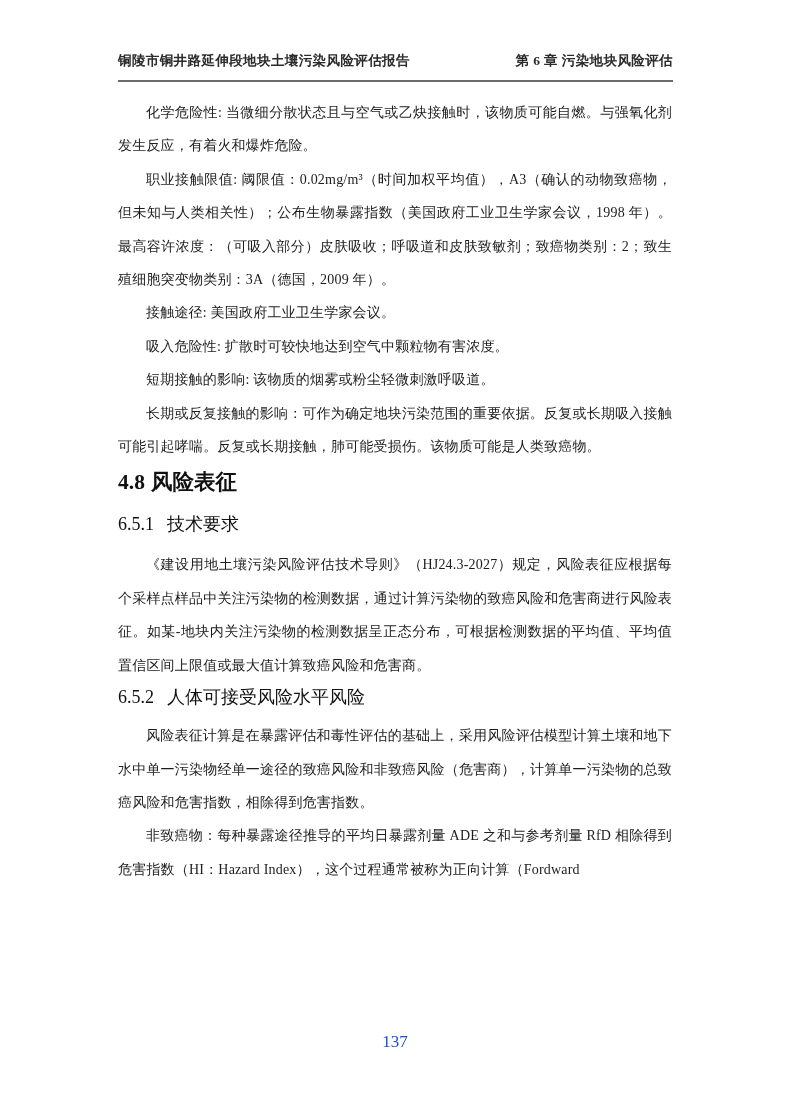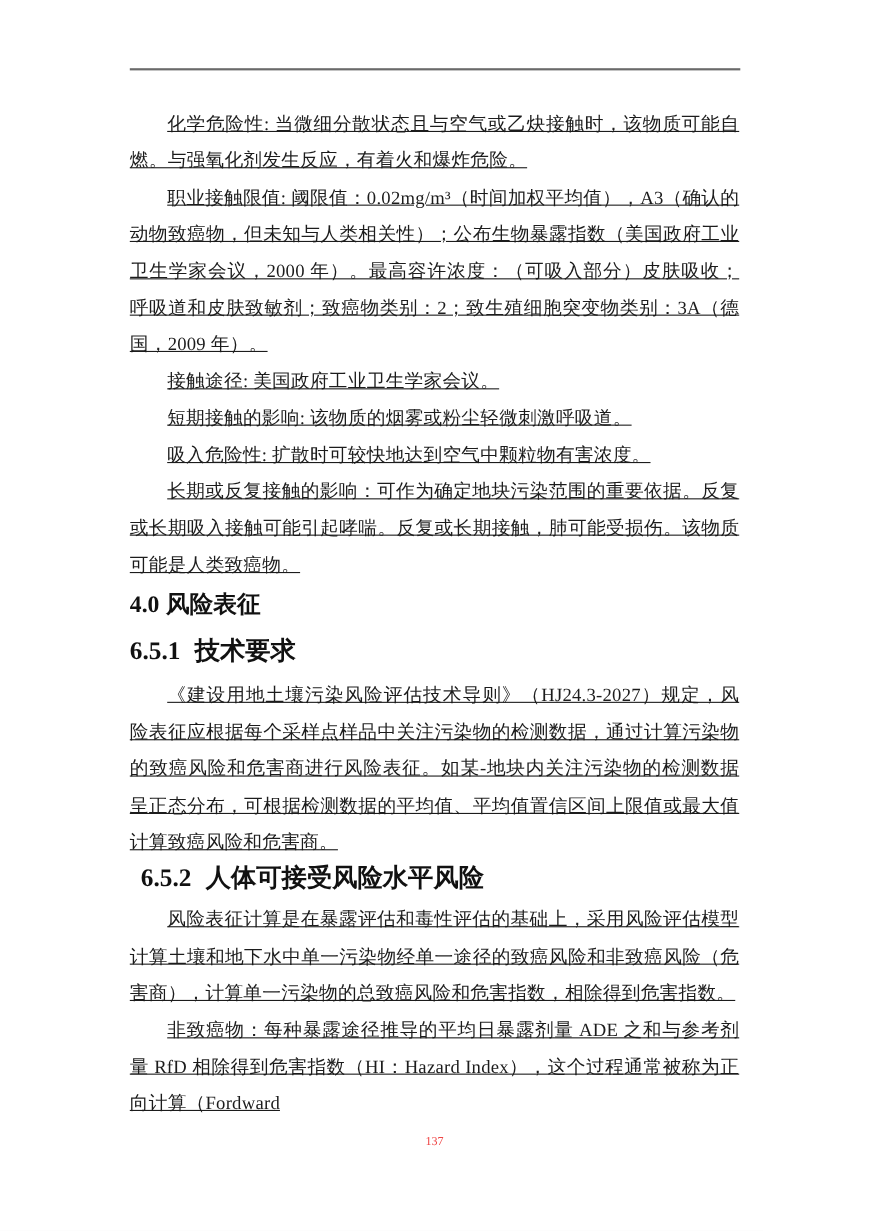--- a/index.html
+++ b/index.html
@@ -26,74 +26,77 @@
     margin-top:10px;
     border-top:2px solid #6a6a6a;
     height:0;
   }
   
   .content {
     position:absolute; left:118px; right:118px; top:96px;
   }
   p.body {
     margin:0;
-    font-size:17px;
+    font-size:14px;
     line-height:33.4px;
     text-align:justify;
     text-indent:2em;
     letter-spacing:0.2px;
-    text-decoration:underline;
   }
   p.after-h { margin-top:8px; }
   p.after-h2b { margin-top:6px; }
   h1.sec {
     margin:2px 0 0 0;
     font-size:21.5px; font-weight:bold;
     line-height:34px; color:#111;
   }
   h1.sec .hnum { margin-right:6px; }
   h2.sub {
     margin:10px 0 0 0;
-    font-size:23px; font-weight:bold;
+    font-size:18px; font-weight:normal;
     line-height:31px; color:#111;
   }
   h2.sub .hnum { margin-right:13px; }
-  h2.sub.tight { margin-top:0;margin-left:10px; }
+  h2.sub.tight { margin-top:0; }
   
   .footer {
     position:absolute; left:0; right:0; top:1032px;
     text-align:center;
-    font-size:11px; color:#ef4444;
+    font-size:17px; color:#1d4ed8;
   }
 </style>
 </head>
 <body>
 
 <div class="page">
 
   <div class="header">
+    <div class="header-row">
+      <span>铜陵市铜井路延伸段地块土壤污染风险评估报告</span>
+      <span>第 6 章 污染地块风险评估</span>
+    </div>
     <div class="header-rule"></div>
   </div>
 
   <div class="content">
 
     <p class="body">化学危险性: 当微细分散状态且与空气或乙炔接触时，该物质可能自燃。与强氧化剂发生反应，有着火和爆炸危险。</p>
 
-    <p class="body">职业接触限值: 阈限值：0.02mg/m³（时间加权平均值），A3（确认的动物致癌物，但未知与人类相关性）；公布生物暴露指数（美国政府工业卫生学家会议，2000 年）。最高容许浓度：（可吸入部分）皮肤吸收；呼吸道和皮肤致敏剂；致癌物类别：2；致生殖细胞突变物类别：3A（德国，2009 年）。</p>
+    <p class="body">职业接触限值: 阈限值：0.02mg/m³（时间加权平均值），A3（确认的动物致癌物，但未知与人类相关性）；公布生物暴露指数（美国政府工业卫生学家会议，1998 年）。最高容许浓度：（可吸入部分）皮肤吸收；呼吸道和皮肤致敏剂；致癌物类别：2；致生殖细胞突变物类别：3A（德国，2009 年）。</p>
 
     <p class="body">接触途径: 美国政府工业卫生学家会议。</p>
 
+    <p class="body">吸入危险性: 扩散时可较快地达到空气中颗粒物有害浓度。</p>
+
     <p class="body">短期接触的影响: 该物质的烟雾或粉尘轻微刺激呼吸道。</p>
-
-    <p class="body">吸入危险性: 扩散时可较快地达到空气中颗粒物有害浓度。</p>
 
     <p class="body">长期或反复接触的影响：可作为确定地块污染范围的重要依据。反复或长期吸入接触可能引起哮喘。反复或长期接触，肺可能受损伤。该物质可能是人类致癌物。</p>
 
     <h1 class="sec">
-      <span class="hnum">4.0</span><span>风险表征</span>
+      <span class="hnum">4.8</span><span>风险表征</span>
     </h1>
 
     <h2 class="sub">
       <span class="hnum">6.5.1</span><span>技术要求</span>
     </h2>
 
     <p class="body after-h">《建设用地土壤污染风险评估技术导则》（HJ24.3-2027）规定，风险表征应根据每个采样点样品中关注污染物的检测数据，通过计算污染物的致癌风险和危害商进行风险表征。如某-地块内关注污染物的检测数据呈正态分布，可根据检测数据的平均值、平均值置信区间上限值或最大值计算致癌风险和危害商。</p>
 
 
     <h2 class="sub tight">

